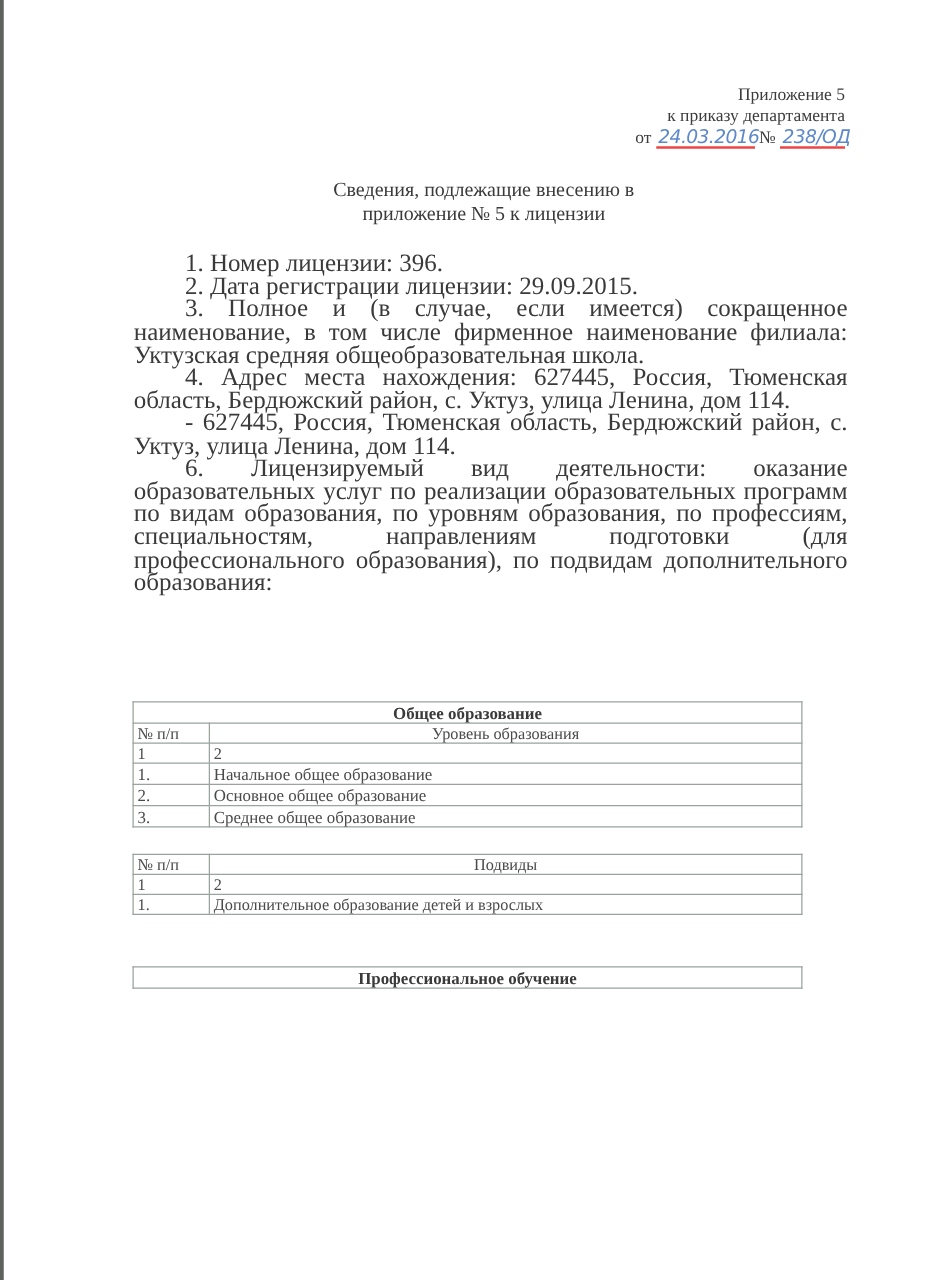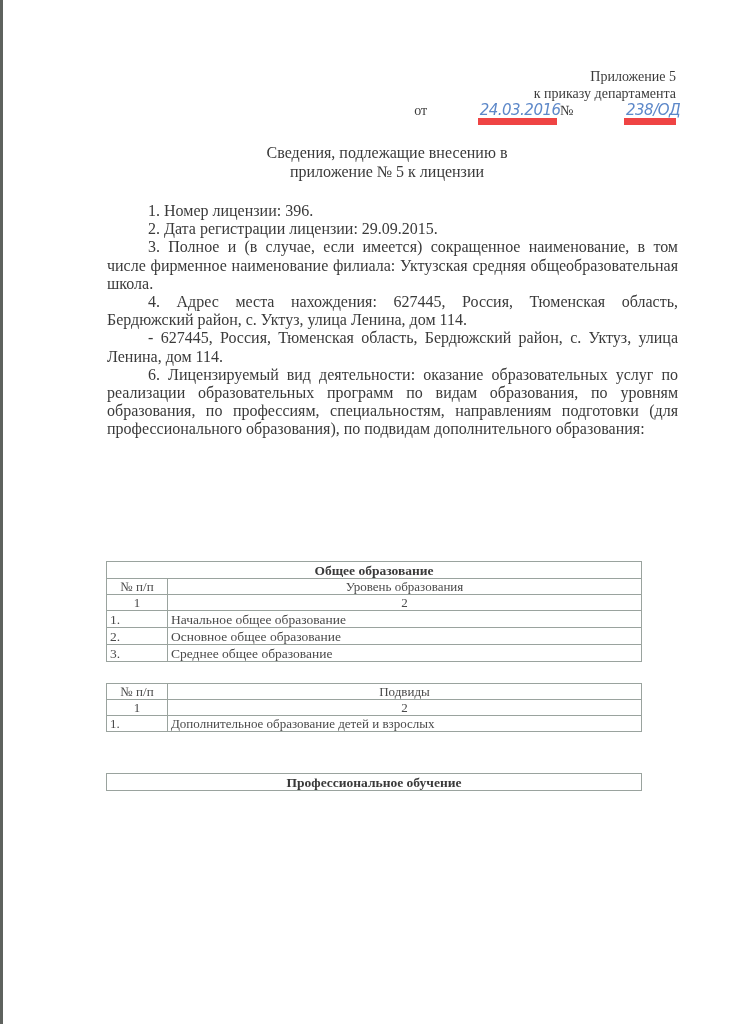--- a/index.html
+++ b/index.html
@@ -4,32 +4,32 @@
 <style>
   html, body { margin: 0; padding: 0; }
   body {
     width: 744px; height: 1024px; background: #ffffff; position: relative; overflow: hidden;
     font-family: "Liberation Serif", serif; color: #3a3a3a;
   }
   .scan-edge { position: absolute; left: 0; top: 0; width: 3px; height: 1024px; background: #5e625e; }
   .appendix { position: absolute; right: 68px; top: 68px; text-align: right; font-size: 14px; line-height: 17px; color: #3c3c3c; }
   .appendix .line { display: block; white-space: nowrap; }
   .appendix .line3 { margin-top: 0px; }
-  .hand { font-family: "DejaVu Sans", sans-serif; font-style: italic; color: #5d88c9; font-size: 15px; border-bottom: 7px solid #ef4444; padding: 0 2px; letter-spacing: -0.5px; display: inline-block; line-height: 15px; margin-left: 47px; }
+  .hand { font-family: "DejaVu Sans", sans-serif; font-style: italic; color: #5d88c9; font-size: 15px; border-bottom: 2px solid #ef4444; padding: 0 2px; letter-spacing: -0.5px; display: inline-block; line-height: 15px; }
   .hand.date { width: 75px; text-align: center; }
   .hand.num { width: 48px; text-align: center; font-style: italic; }
   .title { position: absolute; top: 143px; left: 0; width: 744px; text-align: center; font-size: 16px; line-height: 19px; color: #3a3a3a; padding-left: 15px; }
   .title span { display: block; }
-  .body { position: absolute; top: 202px; left: 107px; width: 571px; font-size: 16px; line-height: 18.2px; color: #3a3a3a; }
+  .body { position: absolute; top: 202px; left: 107px; width: 571px; font-size: 20px; line-height: 18.2px; color: #3a3a3a; }
   .body p { margin: 0; text-align: justify; text-indent: 41px; }
   table { border-collapse: collapse; position: absolute; left: 106px; width: 536px; font-size: 13px; color: #4a4a4a; }
   td, th { border: 1px solid #9aa39e; padding: 0 3px; height: 15px; line-height: 15px; font-weight: normal; }
   th.section { font-weight: bold; text-align: center; font-size: 13.5px; height: 16px; color: #3a3a3a; }
   td.num { width: 54px; text-align: left; }
-  td.center { text-align: center; }
+  td.center { }
   td.hdr { text-align: center; }
   #t1 { top: 561px; }
   #t2 { top: 683px; }
   #t3 { top: 773px; }
   #t1 tr.data td { height: 16px; font-size: 13.5px; }
 </style>
 </head>
 <body>
 
 <div class="scan-edge"></div>

